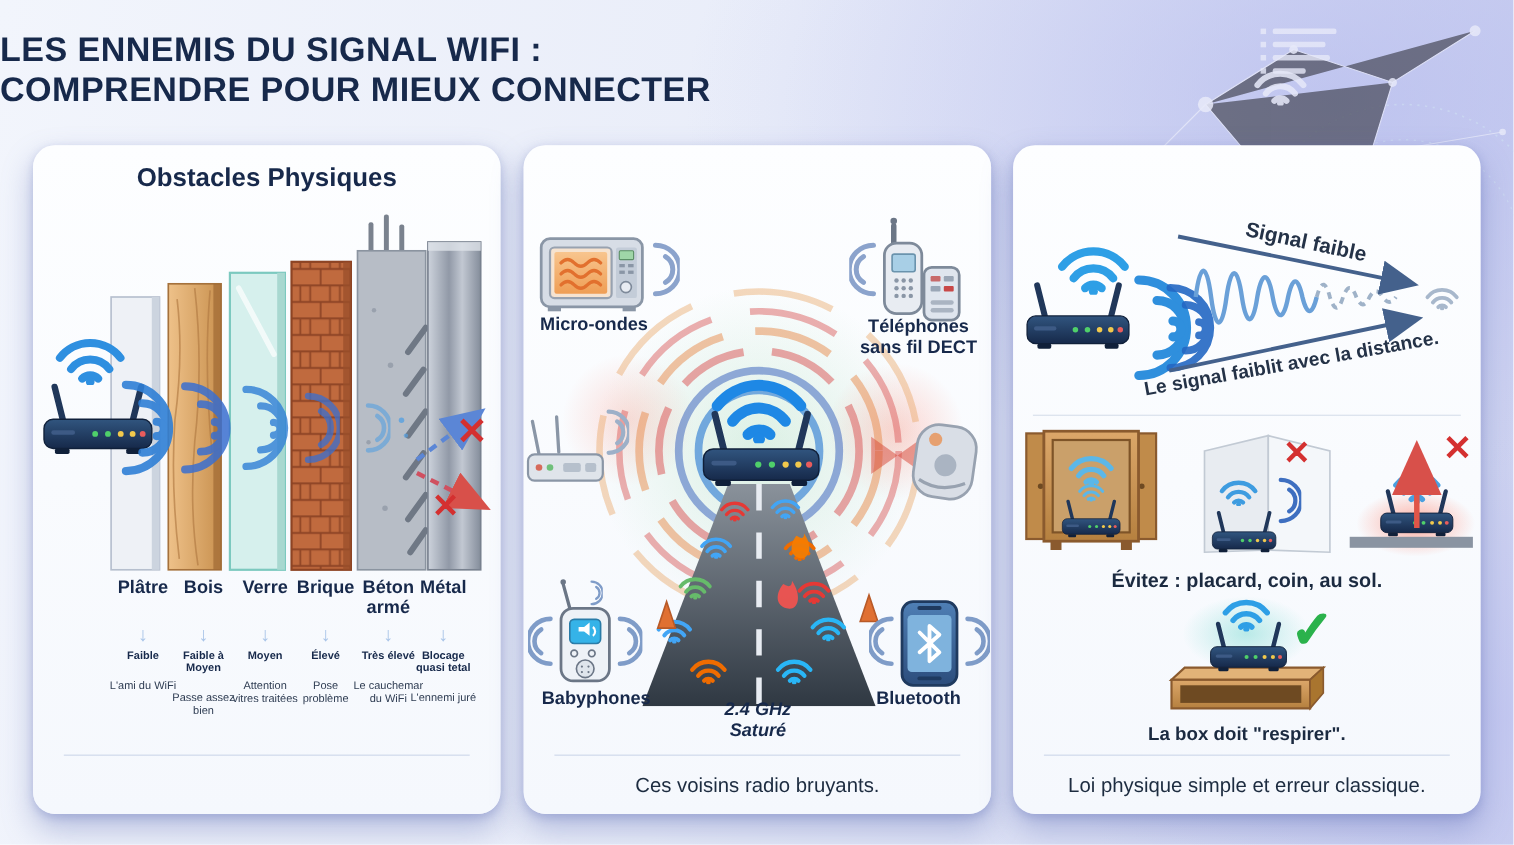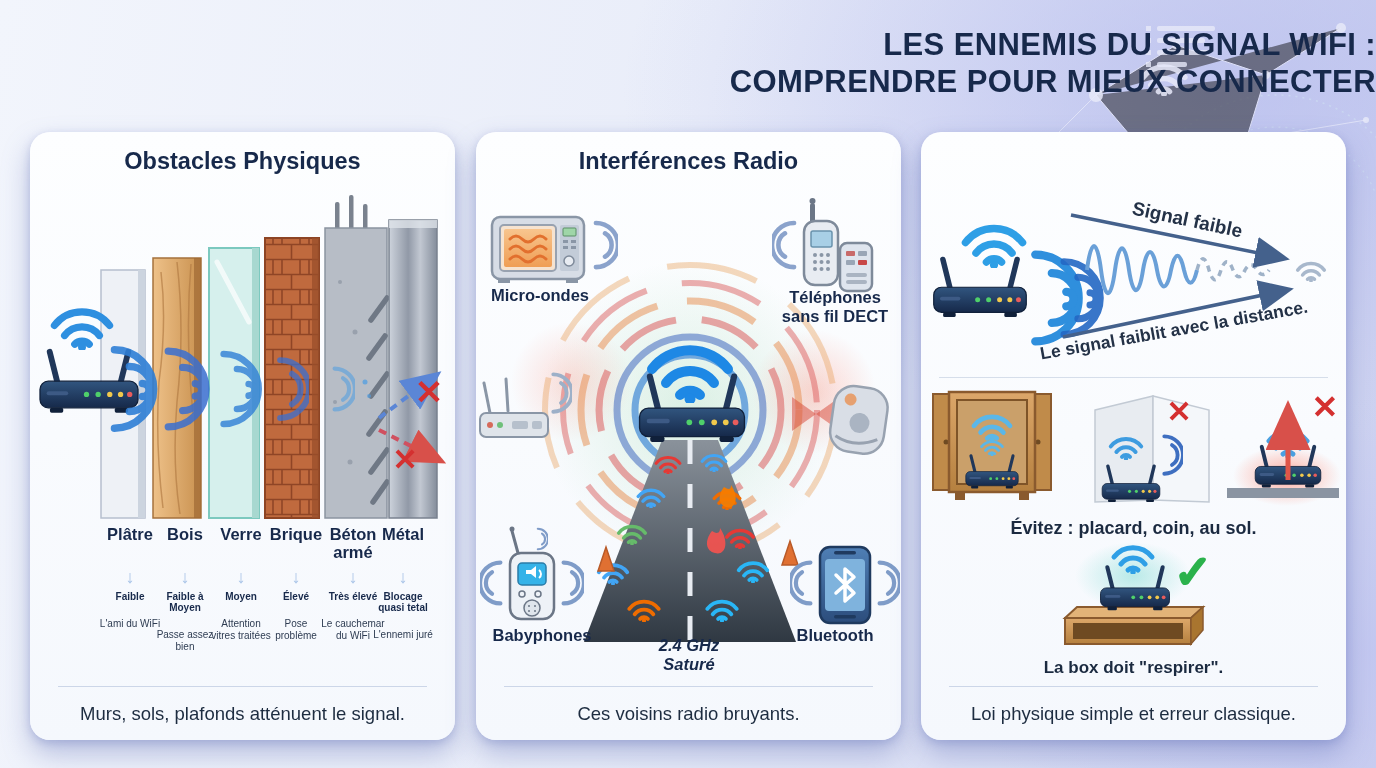--- a/index.html
+++ b/index.html
@@ -3,21 +3,21 @@
 <meta charset="utf-8">
 <style>
   html,body{margin:0;padding:0;}
   body{width:1376px;height:768px;overflow:hidden;font-family:"Liberation Sans",sans-serif;}
   .stage{position:relative;width:1376px;height:768px;
     background:
       radial-gradient(950px 560px at 88% 12%, rgba(172,178,236,.55), rgba(172,178,236,0) 62%),
       radial-gradient(700px 420px at 100% 85%, rgba(186,190,240,.5), rgba(186,190,240,0) 60%),
       linear-gradient(100deg,#f2f5fc 0%,#e9edf9 48%,#ccd1f0 100%);}
   .decor{position:absolute;top:0;right:0;opacity:.6;}
-  .title{position:absolute;top:26px;left:0;width:1376px;text-align:right;
+  .title{position:absolute;top:26px;left:0;width:1376px;text-align:left;
     color:#17294b;font-weight:800;font-size:31px;line-height:37px;letter-spacing:.4px;}
   .card{position:absolute;top:132px;width:425px;height:608px;border-radius:20px;
     background:linear-gradient(180deg,#fdfeff 0%,#f5f8fd 100%);
     box-shadow:0 14px 28px rgba(98,112,182,.40),0 3px 8px rgba(98,112,182,.28);}
   .card-1{left:30px;} .card-2{left:476px;} .card-3{left:921px;}
   .card h2{position:absolute;top:16px;left:0;right:0;margin:0;text-align:center;
     font-size:23.5px;font-weight:800;color:#17294b;}
   .divider{position:absolute;left:28px;right:28px;bottom:53px;height:1.5px;background:#ccd6e8;}
   .card-footer{position:absolute;left:8px;right:8px;bottom:15px;text-align:center;
     font-size:18.5px;font-weight:500;color:#1d2c40;}
@@ -267,25 +267,23 @@
       <div class="mat-note">Le cauchemar du WiFi</div>
     </div>
     <div class="mat-col" style="left:340px">
       <div class="mat-name">Métal</div>
       <div class="mat-arrow">↓</div>
       <div class="mat-level">Blocage quasi tetal</div>
       <div class="mat-note">L'ennemi juré</div>
     </div>
 
     <div class="divider"></div>
-    <div class="card-footer">Murs, sols, plafonds atténuent le signal.</div>
   </div>
 
   <div class="card card-2">
-    <h2>Interférences Radio</h2>
 
     <svg class="interf-svg" width="425" height="455" viewBox="0 0 425 455">
 
       <circle cx="214" cy="223" r="150" fill="url(#greenGlow)"></circle>
       <circle cx="95" cy="195" r="60" fill="url(#redGlow)" opacity=".4"></circle>
       <circle cx="338" cy="205" r="62" fill="url(#redGlow)" opacity=".5"></circle>
       <g fill="none">
         <circle cx="214" cy="223" r="55" stroke="#3f87d6" stroke-width="7" opacity=".7"></circle>
         <circle cx="214" cy="223" r="73" stroke="#3f68c0" stroke-width="7" opacity=".55"></circle>
         <circle cx="214" cy="223" r="91" stroke="#d94f4f" stroke-width="7" opacity=".5" stroke-dasharray="62 26"></circle>

